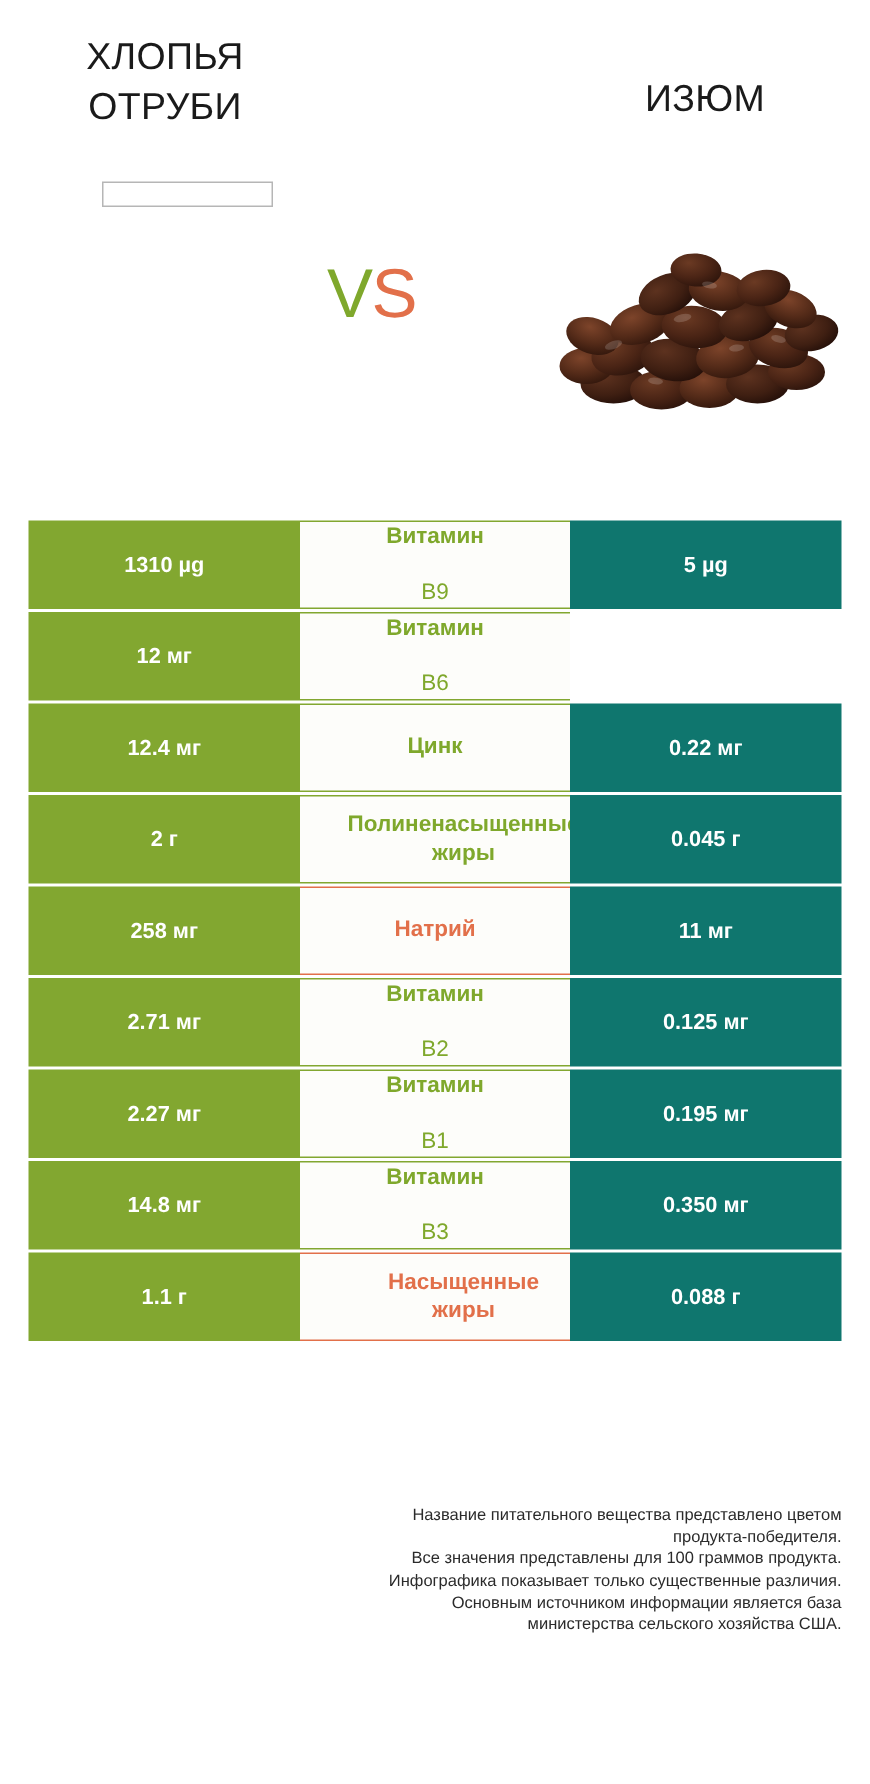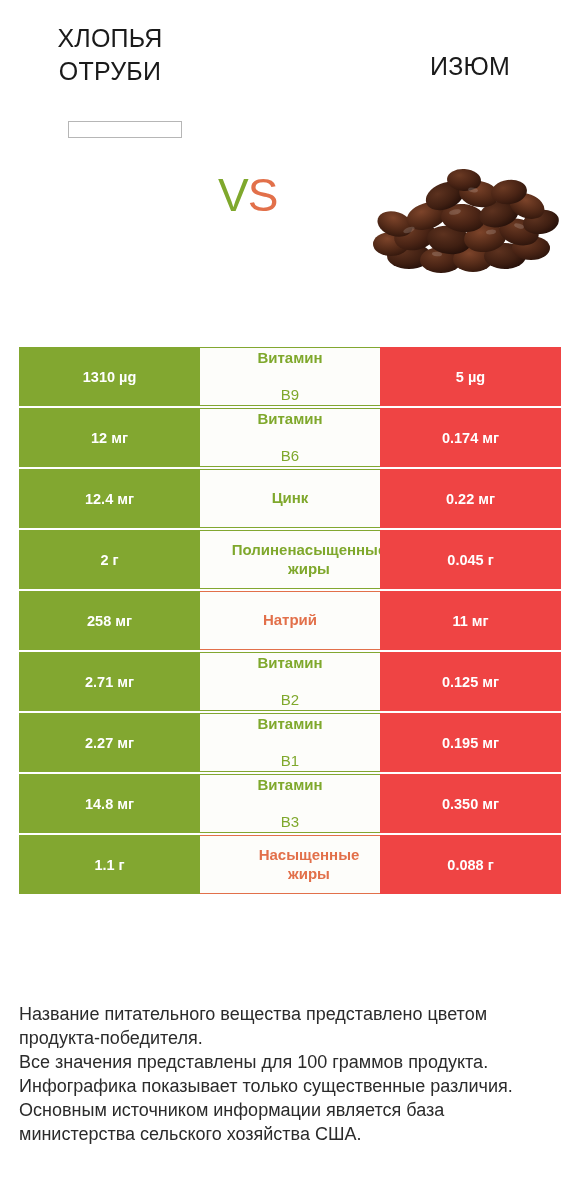--- a/index.html
+++ b/index.html
@@ -117,38 +117,38 @@
     white-space: nowrap;
     padding: 0 2px;
     flex-direction: column;
   }
   .cell-mid.wrap { white-space: normal; padding-left: 40px; }
   .cell-mid.green { color: #7fa82c; border-top-color: #82a730; border-bottom-color: #82a730; }
   .cell-mid.orange { color: #e2704a; border-top-color: #e2704a; border-bottom-color: #e2704a; }
   .cell-mid .sub { font-weight: 400; }
   .cell-right {
     width: 181px;
-    background: #ef4444;
+    background: #0f766e;
     color: #ffffff;
     display: flex;
     align-items: center;
     justify-content: center;
     font-size: 14.5px;
     font-weight: bold;
     box-sizing: border-box;
   }
 
   
   .footer {
     position: absolute;
     left: 19px;
     top: 1003px;
     width: 542px;
-    text-align: left;
-    font-size: 18px;
+    text-align: right;
+    font-size: 11px;
     line-height: 1.33;
     color: #2b2b2b;
   }
   .footer div { white-space: nowrap; }
 </style>
 </head>
 <body>
 
 <div class="header">
 
@@ -231,21 +231,20 @@
       <span>Витамин</span>&nbsp;<span class="sub">B9</span>
     </div>
     <div class="cell-right">5 µg</div>
   </div>
 
   <div class="row">
     <div class="cell-left">12 мг</div>
     <div class="cell-mid green">
       <span>Витамин</span>&nbsp;<span class="sub">B6</span>
     </div>
-    <div class="cell-right">0.174 мг</div>
   </div>
 
   <div class="row">
     <div class="cell-left">12.4 мг</div>
     <div class="cell-mid green">
       <span>Цинк</span>
     </div>
     <div class="cell-right">0.22 мг</div>
   </div>
 

